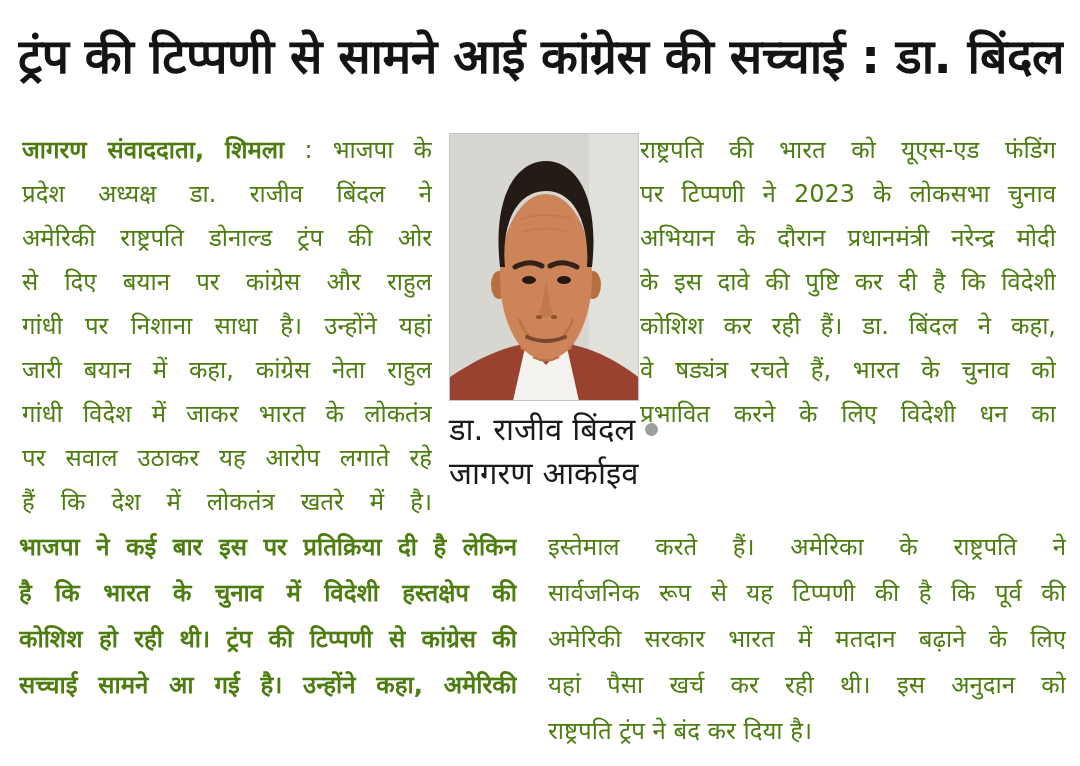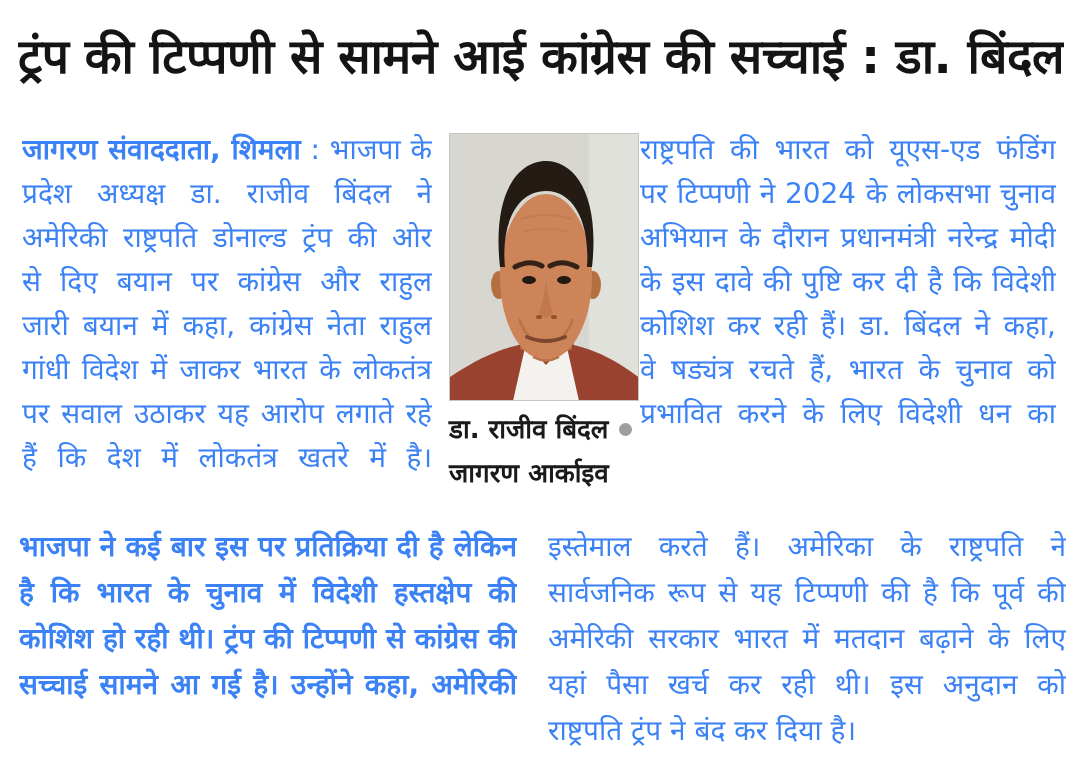--- a/index.html
+++ b/index.html
@@ -14,39 +14,39 @@
   
   .headline{
     position:absolute;left:18px;top:10px;width:1046px;height:100px;
     margin:0;
     font-size:48px;line-height:92px;font-weight:700;color:#141414;
     text-align:justify;text-align-last:justify;
     letter-spacing:-0.5px;
     overflow:hidden;
   }
   
-  .textblock{position:absolute;font-size:28px;color:#3b82f6;}
+  .textblock{position:absolute;font-size:24px;color:#4d7c0f;}
   .textblock .line{
     text-align:justify;text-align-last:justify;
     white-space:nowrap;overflow:hidden;
   }
   .col-left-top   {left:22px; top:128px; width:410px; line-height:44px;}
   .col-right-top  {left:640px;top:128px; width:416px; line-height:44px;}
   .col-bottom-left{left:19px; top:524px; width:498px; line-height:46px;font-weight:bold;}
   .col-bottom-right{left:548px;top:524px;width:518px; line-height:46px;}
   .col-bottom-right .line:last-child{text-align-last:left;}
   .dateline-bold{font-weight:700;}
   
   .photo-block{
     position:absolute;left:449px;top:133px;width:190px;margin:0;
   }
   .photo-frame{display:block;width:190px;height:268px;}
   .photo-caption{
     margin-top:6px;
-    font-size:26px;font-weight:700;line-height:44px;color:#1a1a1a;
+    font-size:31px;font-weight:400;line-height:44px;color:#1a1a1a;
     white-space:nowrap;
   }
   .caption-row{display:flex;align-items:center;}
   .caption-bullet{
     display:inline-block;width:13px;height:13px;border-radius:50%;
     margin-left:10px;flex:0 0 auto;
   }
 </style>
 </head>
 <body>
@@ -54,20 +54,21 @@
 <div class="page">
 
   <h1 class="headline">ट्रंप की टिप्पणी से सामने आई कांग्रेस की सच्चाई : डा. बिंदल</h1>
 
   <div class="textblock col-left-top">
     <div class="line"><span class="dateline-bold">जागरण संवाददाता, शिमला</span><span> : भाजपा के</span></div>
     <div>
         <div class="line">प्रदेश अध्यक्ष डा. राजीव बिंदल ने</div>
         <div class="line">अमेरिकी राष्ट्रपति डोनाल्ड ट्रंप की ओर</div>
         <div class="line">से दिए बयान पर कांग्रेस और राहुल</div>
+        <div class="line">गांधी पर निशाना साधा है। उन्होंने यहां</div>
         <div class="line">जारी बयान में कहा, कांग्रेस नेता राहुल</div>
         <div class="line">गांधी विदेश में जाकर भारत के लोकतंत्र</div>
         <div class="line">पर सवाल उठाकर यह आरोप लगाते रहे</div>
         <div class="line">हैं कि देश में लोकतंत्र खतरे में है।</div>
       </div>
   </div>
 
   <figure class="photo-block">
     <svg class="photo-frame" viewBox="0 0 190 268" xmlns="http://www.w3.org/2000/svg" aria-hidden="true">
 
@@ -116,21 +117,21 @@
         <span>डा. राजीव बिंदल</span>
         <span class="caption-bullet" style="background-color: rgb(155, 160, 157);"></span>
       </div>
       <div>जागरण आर्काइव</div>
     </figcaption>
   </figure>
 
   <div class="textblock col-right-top">
     <div>
         <div class="line">राष्ट्रपति की भारत को यूएस-एड फंडिंग</div>
-        <div class="line">पर टिप्पणी ने 2024 के लोकसभा चुनाव</div>
+        <div class="line">पर टिप्पणी ने 2023 के लोकसभा चुनाव</div>
         <div class="line">अभियान के दौरान प्रधानमंत्री नरेन्द्र मोदी</div>
         <div class="line">के इस दावे की पुष्टि कर दी है कि विदेशी</div>
         <div class="line">कोशिश कर रही हैं। डा. बिंदल ने कहा,</div>
         <div class="line">वे षड्यंत्र रचते हैं, भारत के चुनाव को</div>
         <div class="line">प्रभावित करने के लिए विदेशी धन का</div>
       </div>
   </div>
 
   <div class="textblock col-bottom-left">
     <div>

